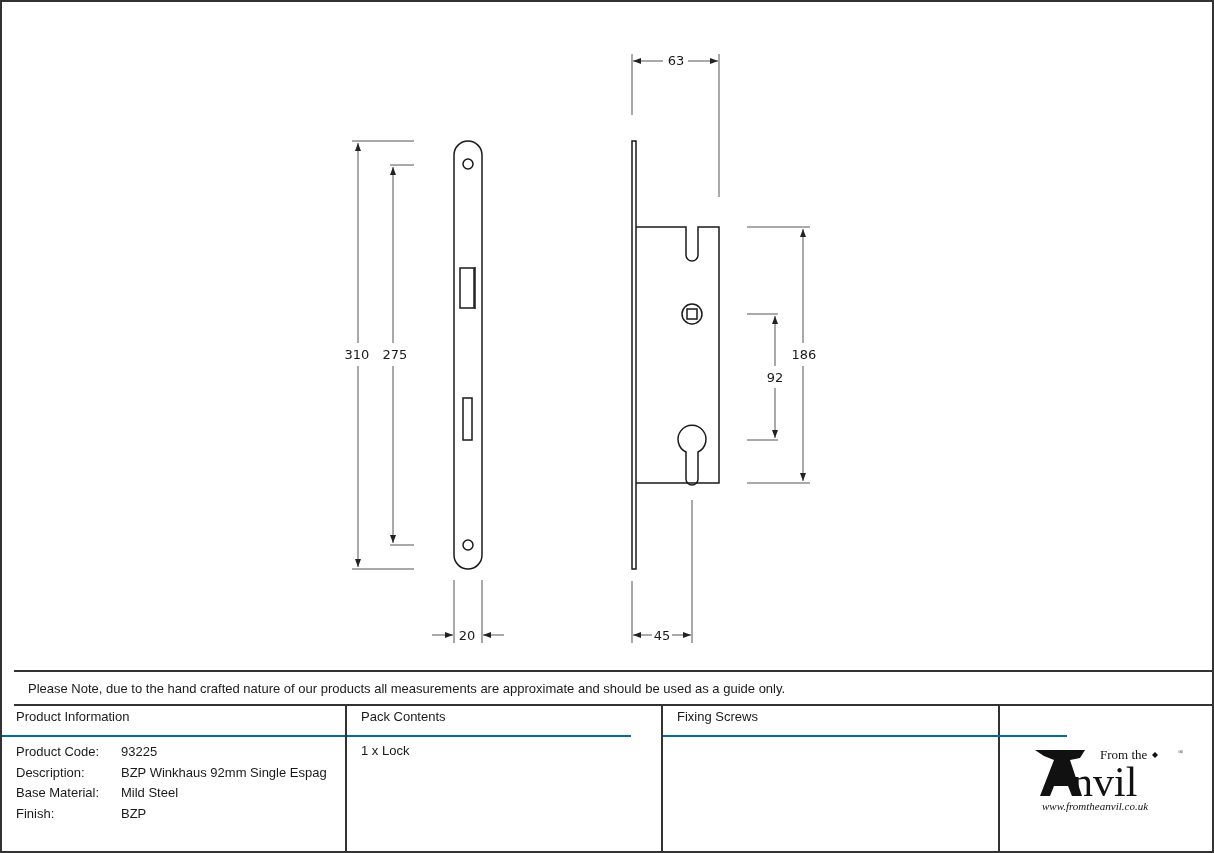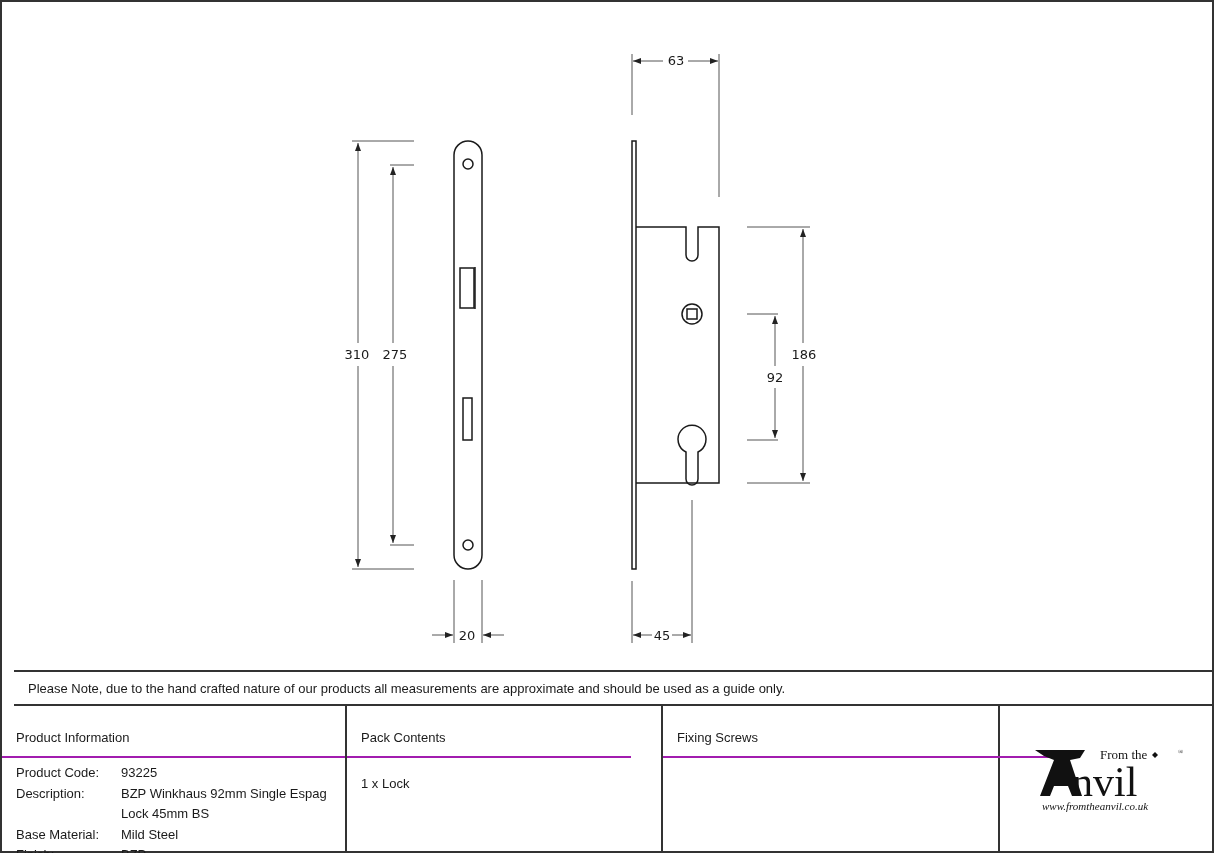--- a/index.html
+++ b/index.html
@@ -3,21 +3,21 @@
 <meta charset="utf-8">
 <style>
   html, body { margin:0; padding:0; background:#fff; }
   body { width:1214px; height:853px; position:relative; overflow:hidden;
          font-family: "Liberation Sans", "DejaVu Sans", sans-serif; color:#1a1a1a; }
   .frame { position:absolute; left:0; top:0; width:1212px; height:851px; border:1px solid #333; border-width:2px 2px 2px 2px; box-sizing:border-box; width:1214px; height:853px; }
   svg.drawing { position:absolute; left:0; top:0; }
   .dimlabel { font-family: "DejaVu Sans", sans-serif; font-size:13px; fill:#1a1a1a; }
   .note { position:absolute; left:14px; top:670px; width:1210px; height:36px; border-top:2px solid #333; border-bottom:2px solid #333; box-sizing:border-box; font-size:13px; padding:9px 0 0 14px; }
   .cell { position:absolute; box-sizing:border-box; font-size:13px; }
-  .hdr { border-bottom:2px solid #a21caf; padding:3px 0 0 14px; height:26px;margin-top:21px; }
+  .hdr { border-bottom:2px solid #0369a1; padding:3px 0 0 14px; height:26px; }
   .vline { position:absolute; width:2px; background:#333; }
   .info-row { display:flex; line-height:20.5px; }
   .info-key { width:105px; }
   .info-val { width:210px; }
   .logo-wrap { position:absolute; left:1030px; top:742px; width:160px; height:75px; }
 </style>
 </head>
 <body>
 
 <div class="frame"></div>
@@ -100,36 +100,35 @@
     <div class="info-row">
       <span class="info-key">Product Code:</span>
       <span class="info-val">93225</span>
     </div>
     <div class="info-row">
       <span class="info-key">Description:</span>
       <span class="info-val">BZP Winkhaus 92mm Single Espag</span>
     </div>
     <div class="info-row">
       <span class="info-key"></span>
-      <span class="info-val">Lock 45mm BS</span>
     </div>
     <div class="info-row">
       <span class="info-key">Base Material:</span>
       <span class="info-val">Mild Steel</span>
     </div>
     <div class="info-row">
       <span class="info-key">Finish:</span>
       <span class="info-val">BZP</span>
     </div>
   </div>
 </div>
 
 <div class="cell" style="left:347px; top:706px; width:284px; height:145px;">
   <div class="hdr">Pack Contents</div>
-  <div style="padding:18px 0 0 14px;">1 x Lock</div>
+  <div style="padding:6px 0 0 14px;">1 x Lock</div>
 </div>
 
 <div class="cell" style="left:663px; top:706px; width:404px; height:145px;">
   <div class="hdr">Fixing Screws</div>
 </div>
 
 <div class="logo-wrap">
   <svg width="160" height="75" xmlns="http://www.w3.org/2000/svg">
     <path d="M5,8 L55,8 L50,16 L40,18 L52,54 L42,54 L38,44 L24,44 L20,54 L10,54 L24,18 L14,14 Z" fill="#111"></path>
     <text x="70" y="17" font-family="'Liberation Serif', serif" font-size="13" fill="#111">From the</text>

